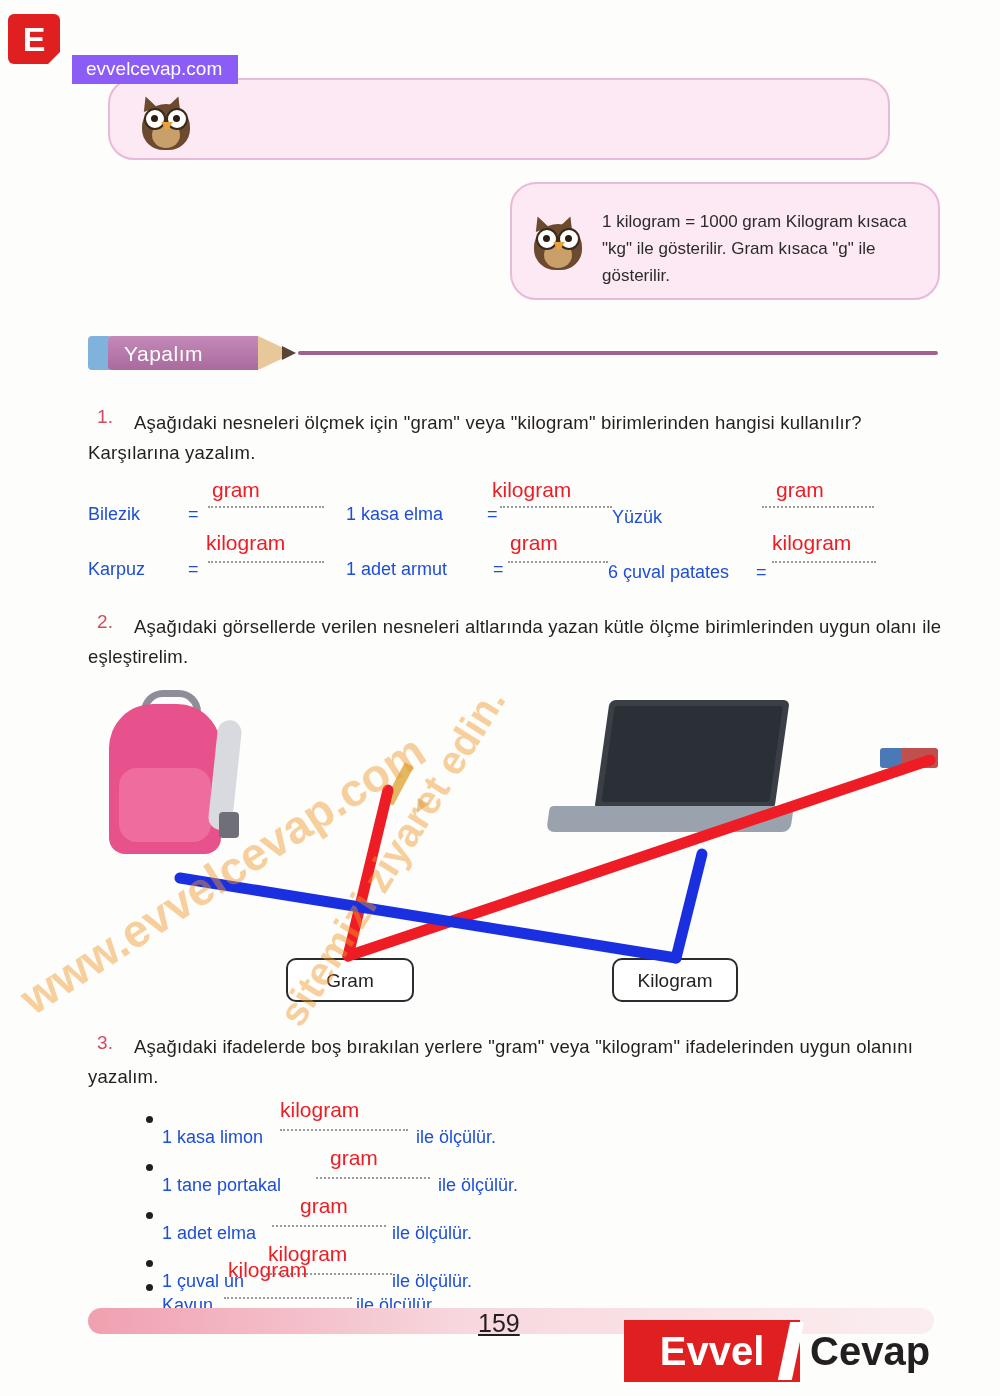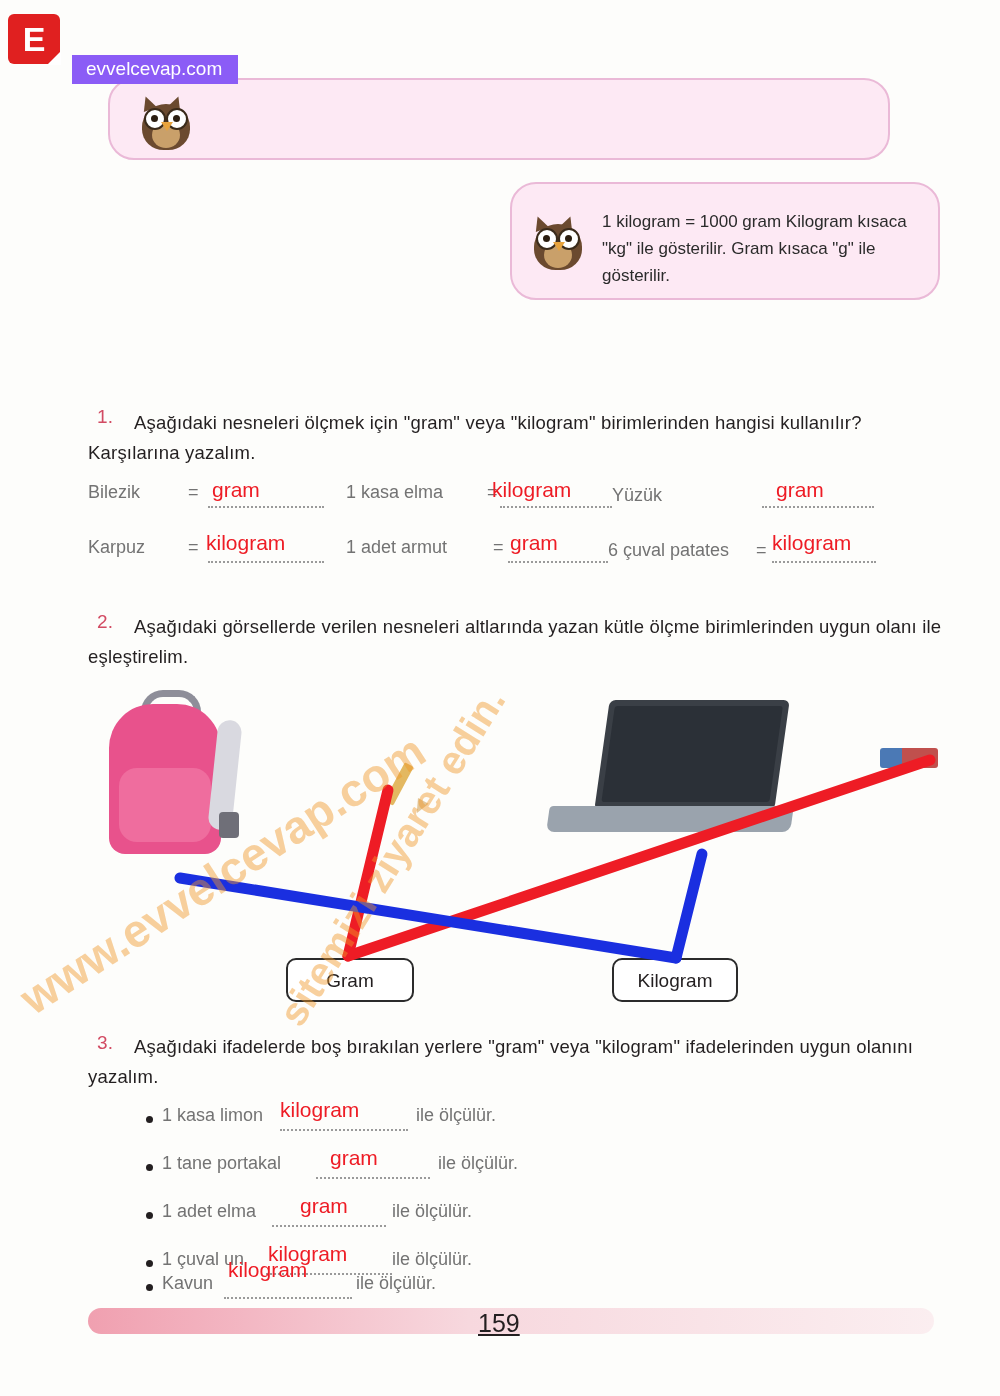--- a/index.html
+++ b/index.html
@@ -255,21 +255,22 @@
   }
   .ans {
     position: absolute;
     color: #ee1c25;
     font-size: 21px;
     font-family: "Liberation Sans", sans-serif;
   }
   .lbl {
     position: absolute;
     font-size: 18px;
-    color: #737373;
+    color: #1d4ed8;
+    margin-top: 22px;
   }
   .dots {
     position: absolute;
     border-bottom: 2px dotted #9a9a9a;
     height: 1px;
   }
   
   .backpack {
     position: absolute;
     left: 95px; top: 686px;
@@ -501,20 +502,28 @@
         <span class="ear r"></span>
       <span class="body"></span>
         <span class="belly"></span>
       <span class="eye l"></span>
         <span class="eye r"></span>
         <span class="beak"></span>
     </div>
     <div class="txt">1 kilogram = 1000 gram Kilogram kısaca "kg" ile gösterilir. Gram kısaca "g" ile gösterilir.</div>
   </div>
 
+  <div class="yapalim">
+    <span class="pencil-cap"></span>
+    <span class="pencil-body"></span>
+    <span class="pencil-tip"></span>
+    <span class="pencil-lead"></span>
+    <span class="label">Yapalım</span>
+    <span class="rule"></span>
+  </div>
 
   <div class="qnum" style="left:88px; top:400px;">1.</div>
   <div class="qtext" style="left:88px; top:408px; width:860px; text-indent:46px;">Aşağıdaki nesneleri ölçmek için "gram" veya "kilogram" birimlerinden hangisi kullanılır? Karşılarına yazalım.</div>
 
   <div class="lbl" style="left:88px; top:482px;">Bilezik</div>
   <div class="lbl" style="left:188px; top:482px;">=</div>
   <div class="dots" style="left:208px; top:505px; width:116px;"></div>
   <div class="ans" style="left:212px; top:478px;">gram</div>
 
   <div class="lbl" style="left:346px; top:482px;">1 kasa elma</div>
@@ -610,14 +619,19 @@
   <div class="lbl" style="left:162px; top:1273px;">Kavun</div>
   <div class="dots" style="left:224px; top:1296px; width:128px;"></div>
   <div class="ans" style="left:228px; top:1258px;">kilogram</div>
   <div class="lbl" style="left:356px; top:1273px;">ile ölçülür.</div>
 
   <div class="wm wm1">www.evvelcevap.com</div>
   <div class="wm wm2">sitemizi ziyaret edin.</div>
 
   <div class="footer-bar"></div>
   <div class="page-num">159</div>
+  <div class="footer-logo">
+    <span class="evvel">Evvel</span>
+    <span class="slash"></span>
+    <span class="cevap">Cevap</span>
+  </div>
 
 </div>
 
 </body></html>

